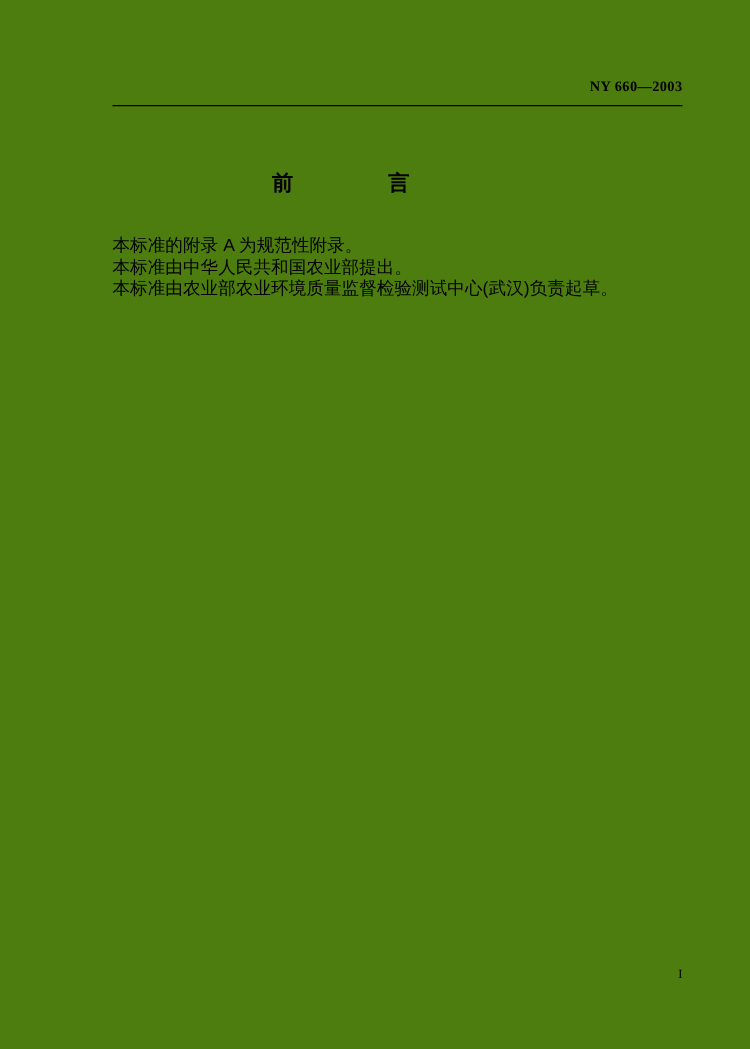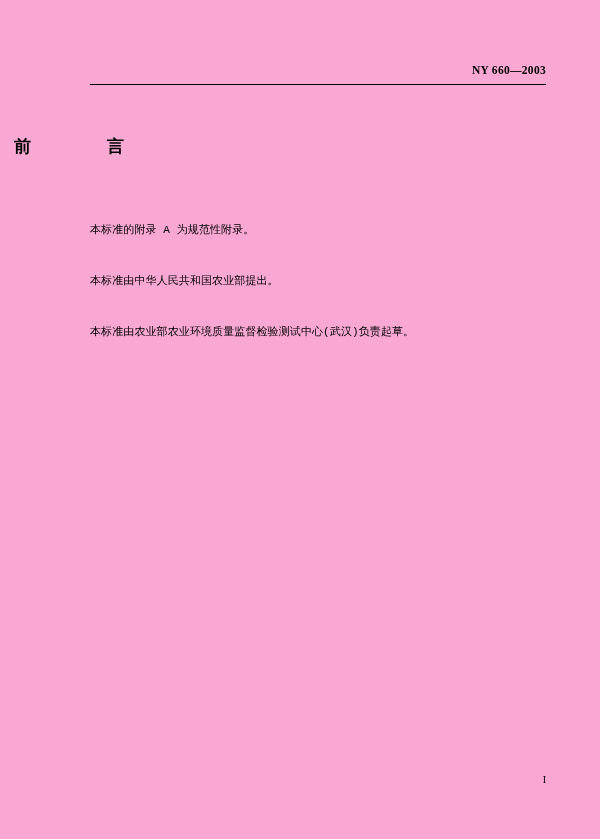--- a/index.html
+++ b/index.html
@@ -7,21 +7,21 @@
     padding: 0;
     background: #ffffff;
   }
   body {
     font-family: "Liberation Serif", serif;
   }
   .page {
     position: relative;
     width: 600px;
     height: 839px;
-    background: #f9a8d4;
+    background: #4d7c0f;
     overflow: hidden;
     box-sizing: border-box;
   }
   .std-number {
     position: absolute;
     top: 64px;
     right: 54px;
     font-family: "Liberation Serif", serif;
     font-weight: bold;
     font-size: 11.5px;
@@ -34,41 +34,41 @@
     left: 90px;
     right: 54px;
     height: 1px;
     background: #000000;
   }
   .doc-title {
     position: absolute;
     top: 135px;
     left: 0;
     width: 545px;
+    text-align: center;
     font-family: "DejaVu Sans", sans-serif;
     font-weight: bold;
     font-size: 17px;
     letter-spacing: 14px;
     text-indent: 14px;
     color: #000000;
   }
   .body-block {
     position: absolute;
     top: 188px;
     left: 90px;
     width: 440px;
   }
   .body-line {
-    font-family: Liberation Mono, monospace;
-    font-size: 11px;
+    font-family: Liberation Sans, sans-serif;
+    font-size: 14px;
     line-height: 17.2px;
     color: #000000;
     white-space: nowrap;
     letter-spacing: 0.1px;
-    margin-top: 34px;
   }
   .page-number {
     position: absolute;
     bottom: 54px;
     right: 54px;
     font-family: "Liberation Serif", serif;
     font-size: 10px;
     color: #000000;
   }
 </style>

